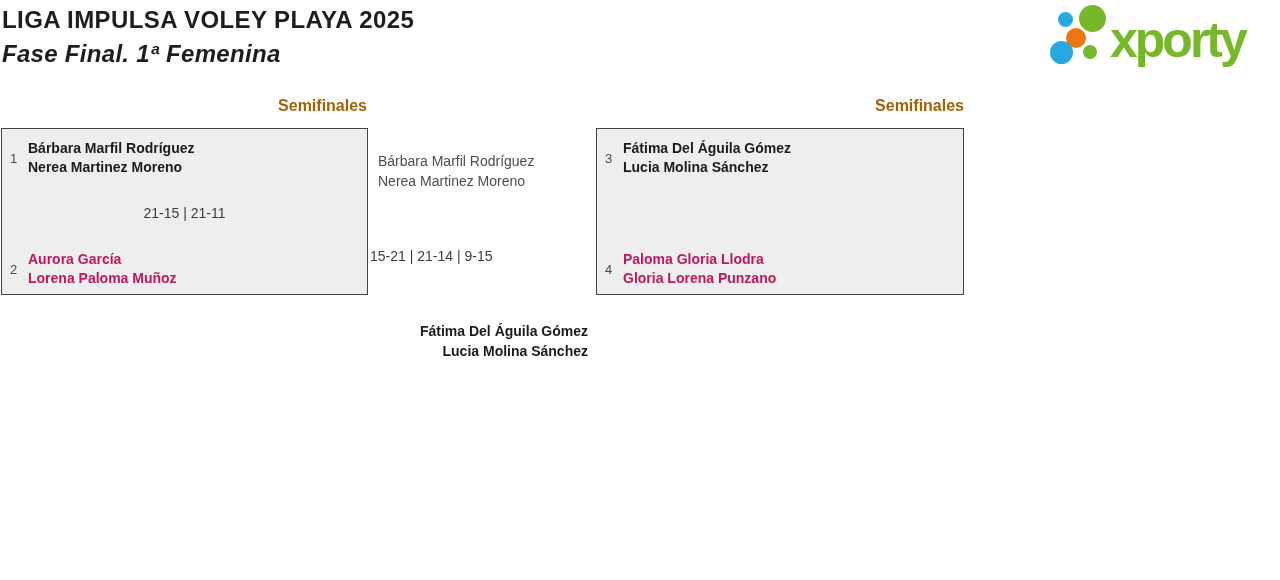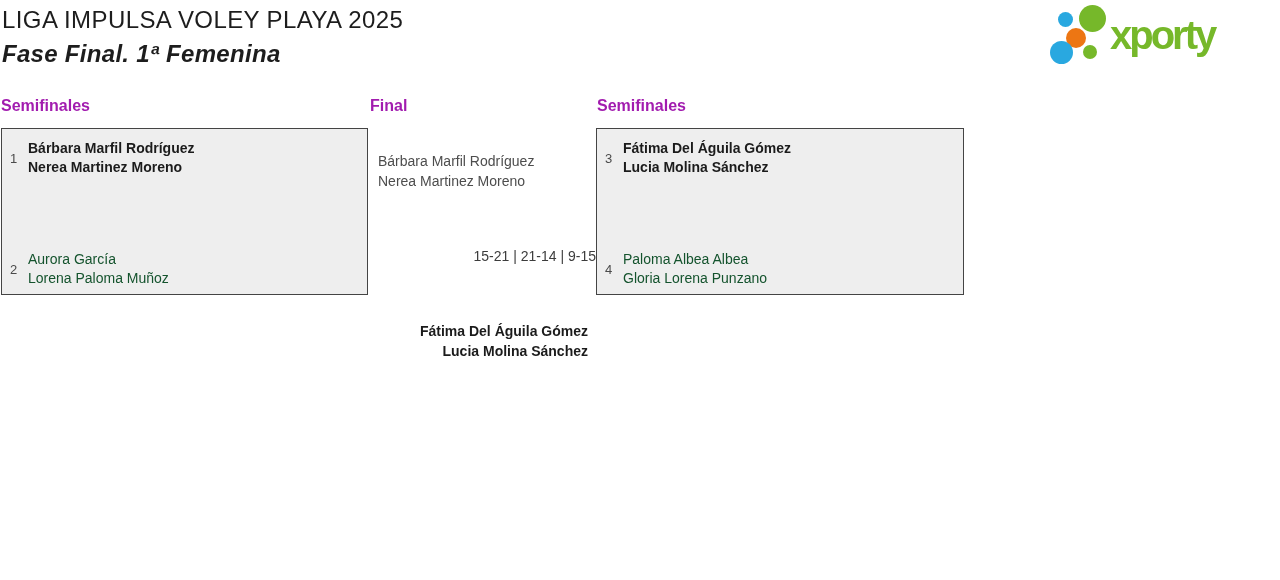--- a/index.html
+++ b/index.html
@@ -8,83 +8,83 @@
     position:relative;
     width:1280px; height:580px;
     background:#ffffff;
     font-family:"Liberation Sans", sans-serif;
     overflow:hidden;
   }
 
   
   .hdr-title {
     position:absolute; left:2px; top:3px;
-    font-size:24px; font-weight:400; letter-spacing:0.4px;
+    font-size:24px; font-weight:700; letter-spacing:0.4px;
     line-height:33px; color:#1d1d1d; white-space:nowrap;
   }
   .hdr-sub {
     position:absolute; left:2px; top:37px;
     font-size:24px; font-weight:700; letter-spacing:0.3px;
     line-height:33px; color:#1d1d1d; white-space:nowrap;font-style:italic;
   }
 
   
   .logo { position:absolute; left:1048px; top:4px; width:230px; height:66px; cursor:pointer; }
   .logo-dot { position:absolute; border-radius:50%; }
   .dot-blue-sm  { left:10px; top:8px;  width:15px; height:15px; }
   .dot-green-lg { left:31px; top:1px;  width:27px; height:27px; }
   .dot-orange   { left:18px; top:24px; width:20px; height:20px; }
   .dot-blue-lg  { left:2px;  top:37px; width:23px; height:23px; }
   .dot-green-sm { left:35px; top:41px; width:14px; height:14px; }
   .logo-text {
     position:absolute; left:62px; top:11px;
-    font-size:40px; font-weight:700; letter-spacing:-3px;
+    font-size:50px; font-weight:700; letter-spacing:-3px;
     line-height:1; white-space:nowrap;
   }
 
   
   .round-header {
     position:absolute; top:96px;
-    font-size:16px; font-weight:700; color:#a21caf;
-    text-align:left; line-height:20px;
+    font-size:16px; font-weight:700; color:#a16207;
+    text-align:right; line-height:20px;
   }
   .rh-left   { left:1px;   width:366px; }
   .rh-center { left:370px; width:226px; }
   .rh-right  { left:597px; width:367px; }
 
   
   .match-box {
     position:absolute; top:128px; height:167px;
     background:#eeeeee; border:1px solid #444444;
   }
   .box-left  { left:1px;   width:367px; }
   .box-right { left:596px; width:368px; }
 
   .team-row { position:absolute; left:8px; display:flex; align-items:center; }
   .team-top    { top:10px; }
   .team-bottom { top:121px; }
   .seed {
     width:18px; flex:0 0 18px;
     font-size:13px; color:#4a4a4a; line-height:19px;
   }
-  .names { font-size:14px; line-height:19px; color:#14532d; font-weight:400; white-space:nowrap; }
+  .names { font-size:14px; line-height:19px; color:#be185d; font-weight:700; white-space:nowrap; }
   .names.win { color:#1b1b1b; font-weight:700; }
   .score {
     position:absolute; top:75px; left:0; width:100%;
     text-align:center; font-size:14px; color:#3c3c3c; line-height:19px;
   }
 
   
   .final-team {
     position:absolute; left:378px; top:151px;
     font-size:14px; line-height:20px; color:#4d4d4d; white-space:nowrap;
   }
   .final-score {
     position:absolute; left:370px; top:247px; width:226px;
-    text-align:right; font-size:14px; color:#3c3c3c; line-height:19px;
+    text-align:left; font-size:14px; color:#3c3c3c; line-height:19px;
   }
   .final-winner {
     position:absolute; left:370px; top:321px; width:218px;
     text-align:right; font-size:14px; line-height:20px;
     color:#1b1b1b; font-weight:700; white-space:nowrap;
   }
 </style>
 </head>
 <body>
 
@@ -96,31 +96,31 @@
   <div class="logo">
     <span class="logo-dot dot-blue-sm" style="background:#29a8e0"></span>
     <span class="logo-dot dot-green-lg" style="background:#76b82a"></span>
     <span class="logo-dot dot-orange" style="background:#ed7613"></span>
     <span class="logo-dot dot-blue-lg" style="background:#29a8e0"></span>
     <span class="logo-dot dot-green-sm" style="background:#76b82a"></span>
     <span class="logo-text" style="color:#76b82a">xporty</span>
   </div>
 
   <div class="round-header rh-left">Semifinales</div>
-  <div class="round-header rh-center">Final</div>
   <div class="round-header rh-right">Semifinales</div>
 
   <div class="match-box box-left">
     <div class="team-row team-top">
       <span class="seed">1</span>
       <div class="names win">
         <div>Bárbara Marfil Rodríguez</div>
         <div>Nerea Martinez Moreno</div>
       </div>
     </div>
+    <div class="score">21-15 | 21-11</div>
     <div class="team-row team-bottom">
       <span class="seed">2</span>
       <div class="names">
         <div>Aurora García</div>
         <div>Lorena Paloma Muñoz</div>
       </div>
     </div>
   </div>
 
   <div class="final-team">
@@ -137,19 +137,19 @@
     <div class="team-row team-top">
       <span class="seed">3</span>
       <div class="names win">
         <div>Fátima Del Águila Gómez</div>
         <div>Lucia Molina Sánchez</div>
       </div>
     </div>
     <div class="team-row team-bottom">
       <span class="seed">4</span>
       <div class="names">
-        <div>Paloma Albea Albea</div>
+        <div>Paloma Gloria Llodra</div>
         <div>Gloria Lorena Punzano</div>
       </div>
     </div>
   </div>
 
 </div>
 
 </body></html>

